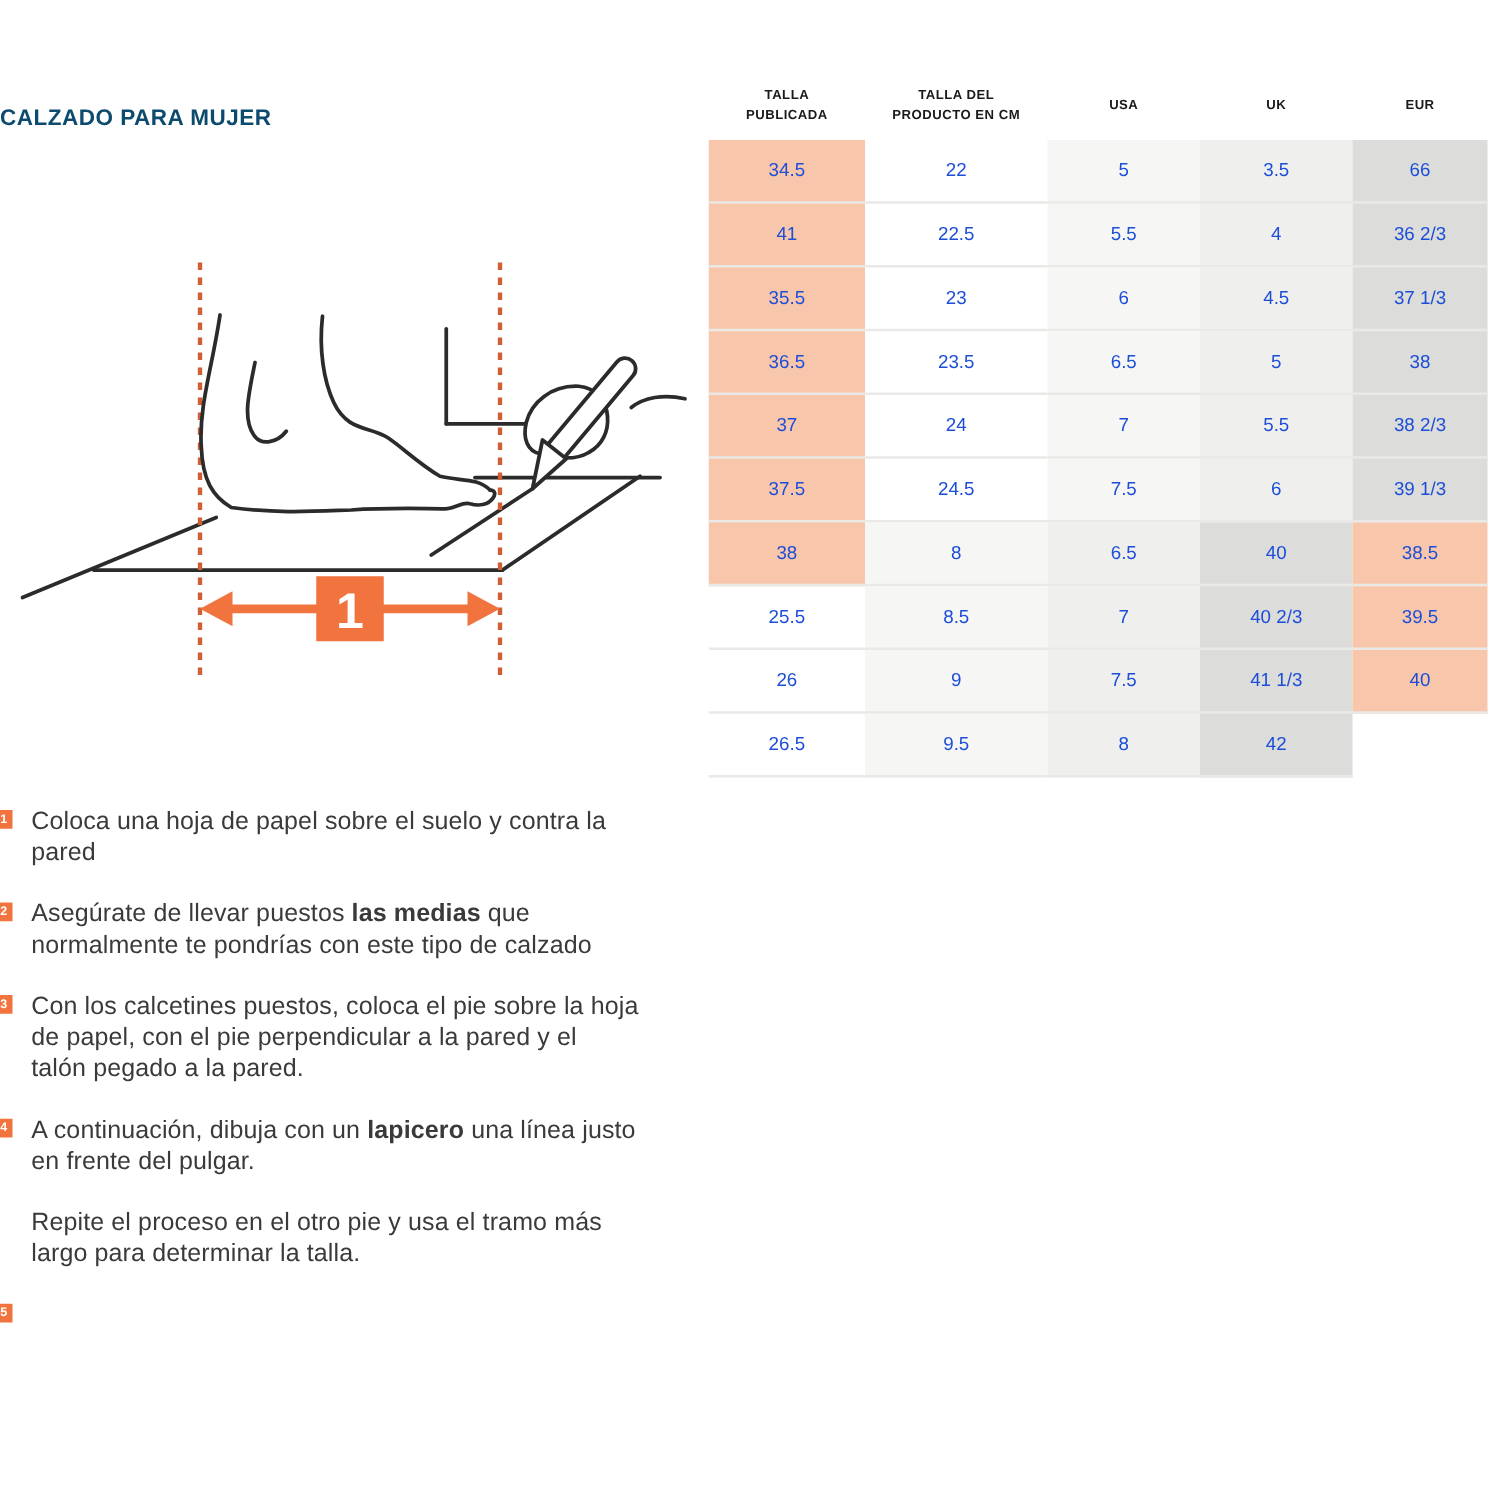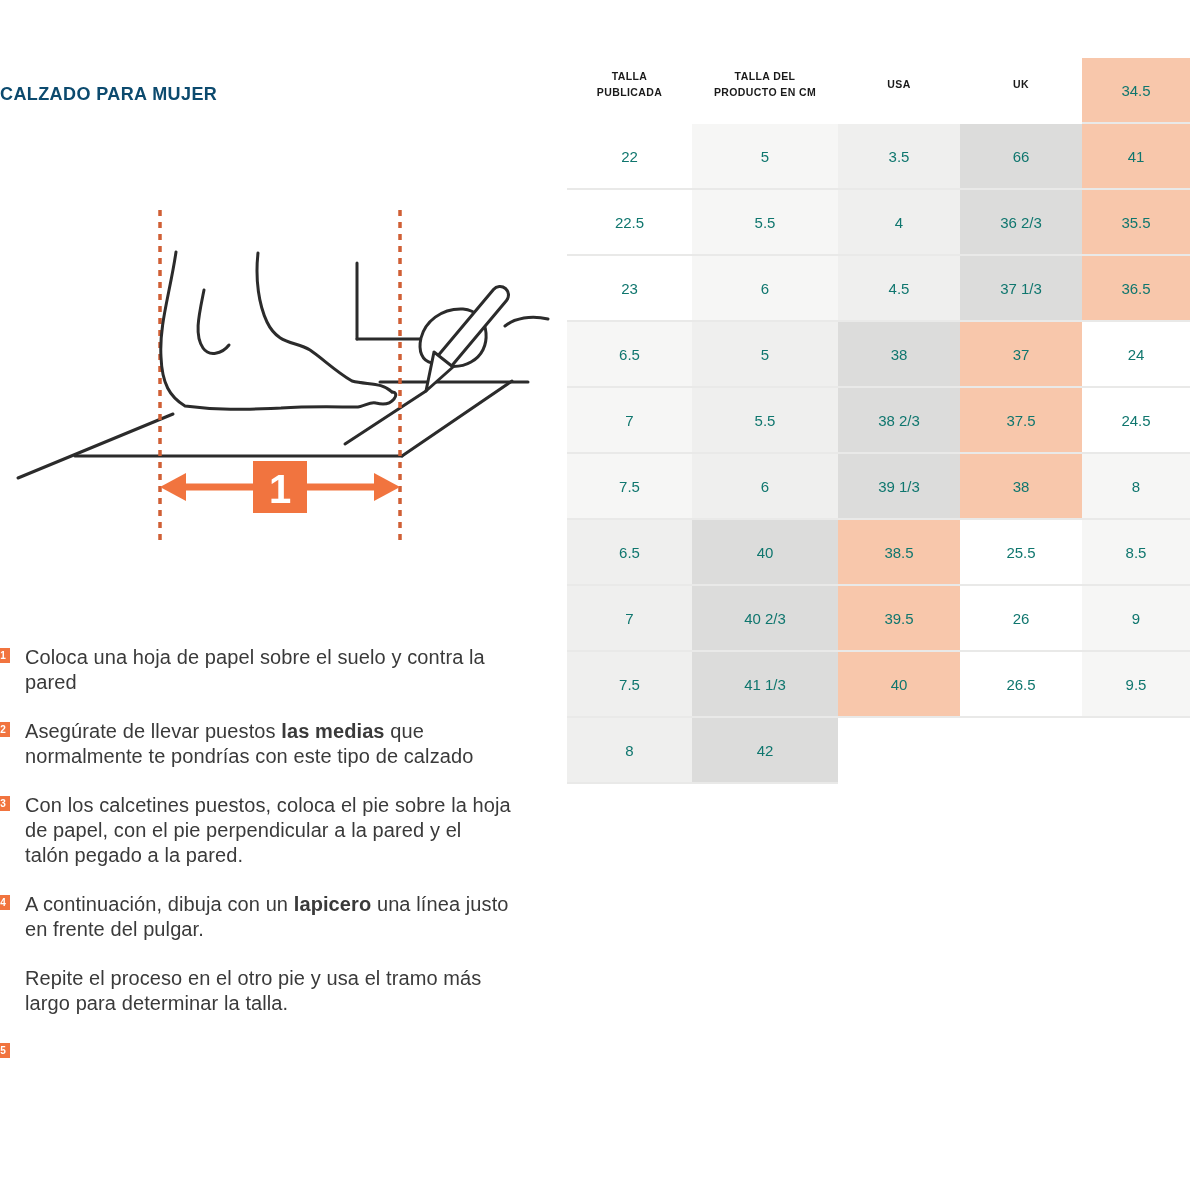--- a/index.html
+++ b/index.html
@@ -18,22 +18,22 @@
   .size-table{
     position:absolute;left:567px;top:58px;width:623px;
     display:grid;grid-template-columns:125px 146px 122px 122px 108px;
   }
   .th{
     height:54px;display:flex;align-items:center;justify-content:center;
     text-align:center;font-size:10.5px;font-weight:bold;letter-spacing:.4px;
     line-height:1.5;color:#1a1a1a;background:#ffffff;
   }
   .td{
-    height:66px;display:flex;align-items:center;justify-content:center;
-    font-size:15px;color:#0f766e;box-sizing:border-box;
+    height:51px;display:flex;align-items:center;justify-content:center;
+    font-size:15px;color:#1d4ed8;box-sizing:border-box;
     border-bottom:2px solid #e9e9e8;
   }
   .c0{background:#f8c7ab;}
   .c2{background:#f6f6f5;}
   .c3{background:#efefee;}
   .c4{background:#dcdcdb;}
   
   .instructions{position:absolute;left:0;top:645px;width:660px;}
   .instruction-item{
     position:relative;padding-left:25px;margin-bottom:24px;
@@ -93,36 +93,38 @@
     <rect x="253" y="266" width="54" height="52" fill="#f1743f"></rect>
     <text x="280" y="294" text-anchor="middle" dominant-baseline="central" font-family="Liberation Sans, sans-serif" font-size="40" font-weight="bold" fill="#ffffff">1</text>
   </g>
 </svg>
 
 <div class="size-table" id="size-table">
     <div class="th">TALLA<br>PUBLICADA</div>
     <div class="th">TALLA DEL<br>PRODUCTO EN CM</div>
     <div class="th">USA</div>
     <div class="th">UK</div>
+    <div class="th">EUR</div>
     <div class="td c0">34.5</div>
     <div class="td c1">22</div>
     <div class="td c2">5</div>
     <div class="td c3">3.5</div>
     <div class="td c4">66</div>
     <div class="td c0">41</div>
     <div class="td c1">22.5</div>
     <div class="td c2">5.5</div>
     <div class="td c3">4</div>
     <div class="td c4">36 2/3</div>
     <div class="td c0">35.5</div>
     <div class="td c1">23</div>
     <div class="td c2">6</div>
     <div class="td c3">4.5</div>
     <div class="td c4">37 1/3</div>
     <div class="td c0">36.5</div>
+    <div class="td c1">23.5</div>
     <div class="td c2">6.5</div>
     <div class="td c3">5</div>
     <div class="td c4">38</div>
     <div class="td c0">37</div>
     <div class="td c1">24</div>
     <div class="td c2">7</div>
     <div class="td c3">5.5</div>
     <div class="td c4">38 2/3</div>
     <div class="td c0">37.5</div>
     <div class="td c1">24.5</div>

